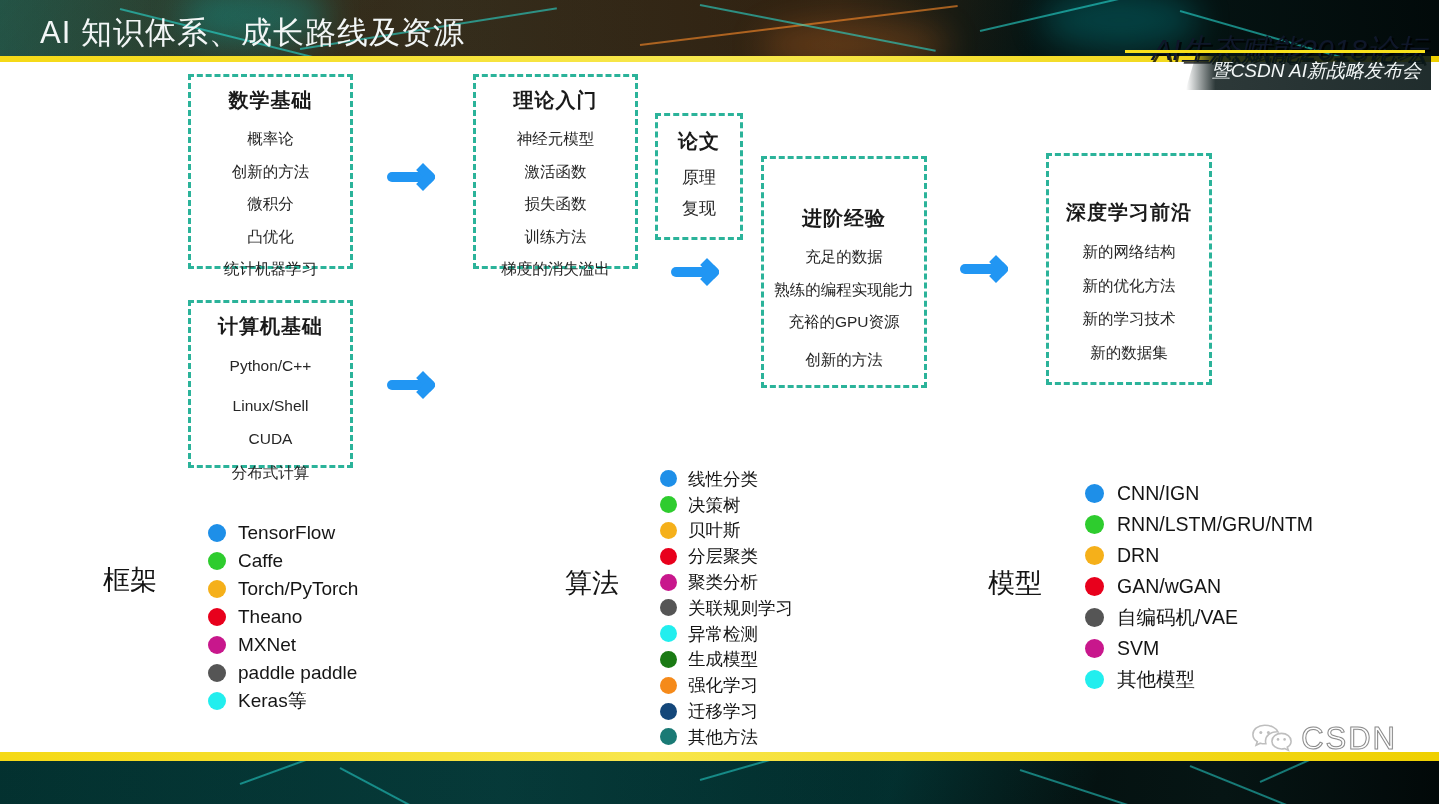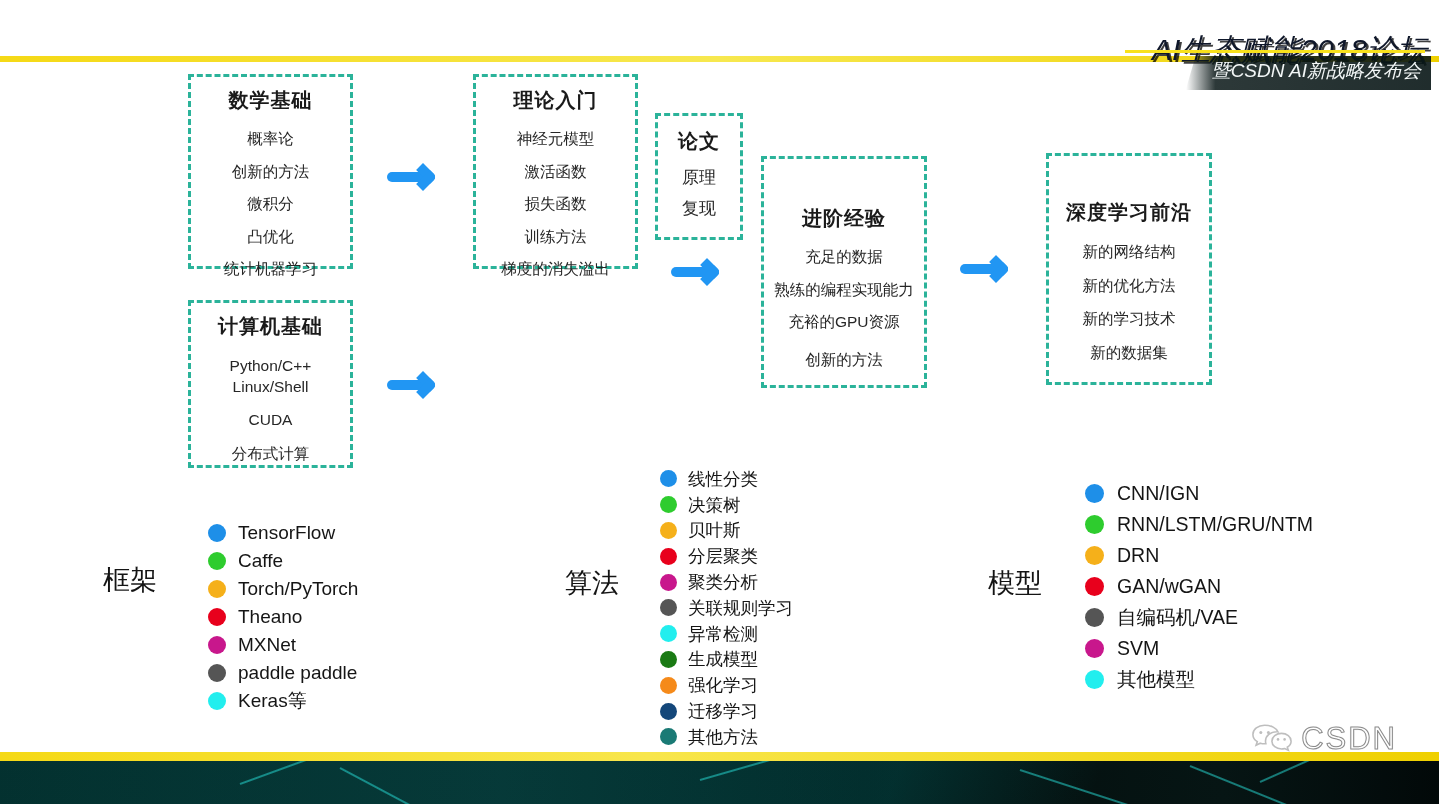--- a/index.html
+++ b/index.html
@@ -225,20 +225,32 @@
     -webkit-text-stroke: 1px rgba(110,110,110,0.85);
     text-shadow: 0 0 1px rgba(90,90,90,0.6);
     text-align: center;
   }
 </style>
 </head>
 <body>
 
 <div id="slide">
 
+  <div id="header">
+    <div class="hdr-glow" style="left:180px;top:-14px;width:150px;height:60px;background:rgba(0,200,195,0.30);"></div>
+    <div class="hdr-glow" style="left:760px;top:20px;width:190px;height:50px;background:rgba(255,130,40,0.22);"></div>
+    <div class="hdr-glow" style="left:1040px;top:-10px;width:160px;height:60px;background:rgba(0,190,200,0.25);"></div>
+    <div class="hdr-streak" style="left:120px;top:8px;width:200px;transform:rotate(14deg);"></div>
+    <div class="hdr-streak" style="left:300px;top:48px;width:260px;transform:rotate(-9deg);"></div>
+    <div class="hdr-streak warm" style="left:640px;top:44px;width:320px;transform:rotate(-7deg);"></div>
+    <div class="hdr-streak" style="left:700px;top:4px;width:240px;transform:rotate(11deg);"></div>
+    <div class="hdr-streak" style="left:980px;top:30px;width:300px;transform:rotate(-13deg);"></div>
+    <div class="hdr-streak" style="left:1180px;top:10px;width:220px;transform:rotate(16deg);"></div>
+    <div id="header-title">AI 知识体系、成长路线及资源</div>
+  </div>
   <div id="header-accent"></div>
 
   <div id="logo-block">
     <div id="logo-main">AI生态赋能2018论坛</div>
     <div id="logo-underline"></div>
     <div id="logo-sub-wrap">
       <div id="logo-sub">暨CSDN AI新战略发布会</div>
     </div>
   </div>
 
@@ -247,21 +259,21 @@
     <div class="bx-item" style="margin-top:17px;">概率论</div>
     <div class="bx-item" style="margin-top:17px;">创新的方法</div>
     <div class="bx-item" style="margin-top:17px;">微积分</div>
     <div class="bx-item" style="margin-top:17px;">凸优化</div>
     <div class="bx-item" style="margin-top:17px;">统计机器学习</div>
   </div>
 
   <div class="dbox" id="box-cs" style="left:188px;top:300px;width:165px;height:168px;padding-top:10px;">
     <div class="bx-title">计算机基础</div>
     <div class="bx-item" style="margin-top:18px;">Python/C++</div>
-    <div class="bx-item" style="margin-top:5px;">Linux/Shell</div>
+    <div class="bx-item" style="margin-top:24px;">Linux/Shell</div>
     <div class="bx-item" style="margin-top:18px;">CUDA</div>
     <div class="bx-item" style="margin-top:18px;">分布式计算</div>
   </div>
 
   <div class="dbox" id="box-theory" style="left:473px;top:74px;width:165px;height:195px;padding-top:10px;">
     <div class="bx-title">理论入门</div>
     <div class="bx-item" style="margin-top:17px;">神经元模型</div>
     <div class="bx-item" style="margin-top:17px;">激活函数</div>
     <div class="bx-item" style="margin-top:17px;">损失函数</div>
     <div class="bx-item" style="margin-top:17px;">训练方法</div>

